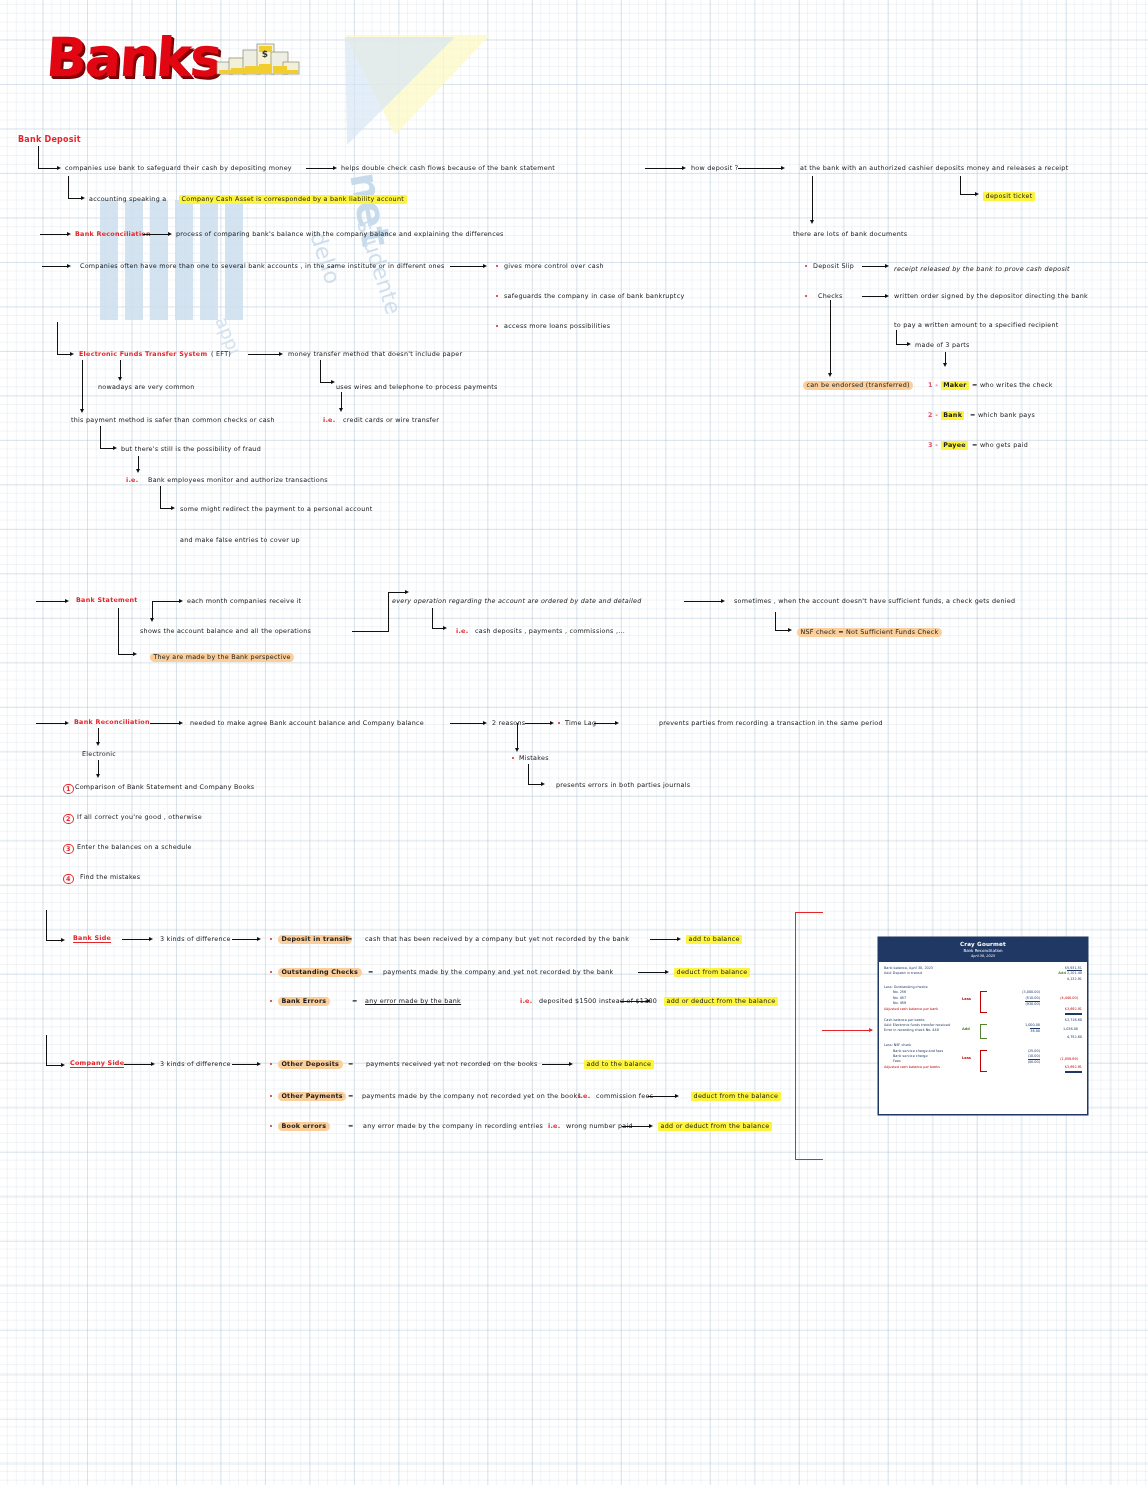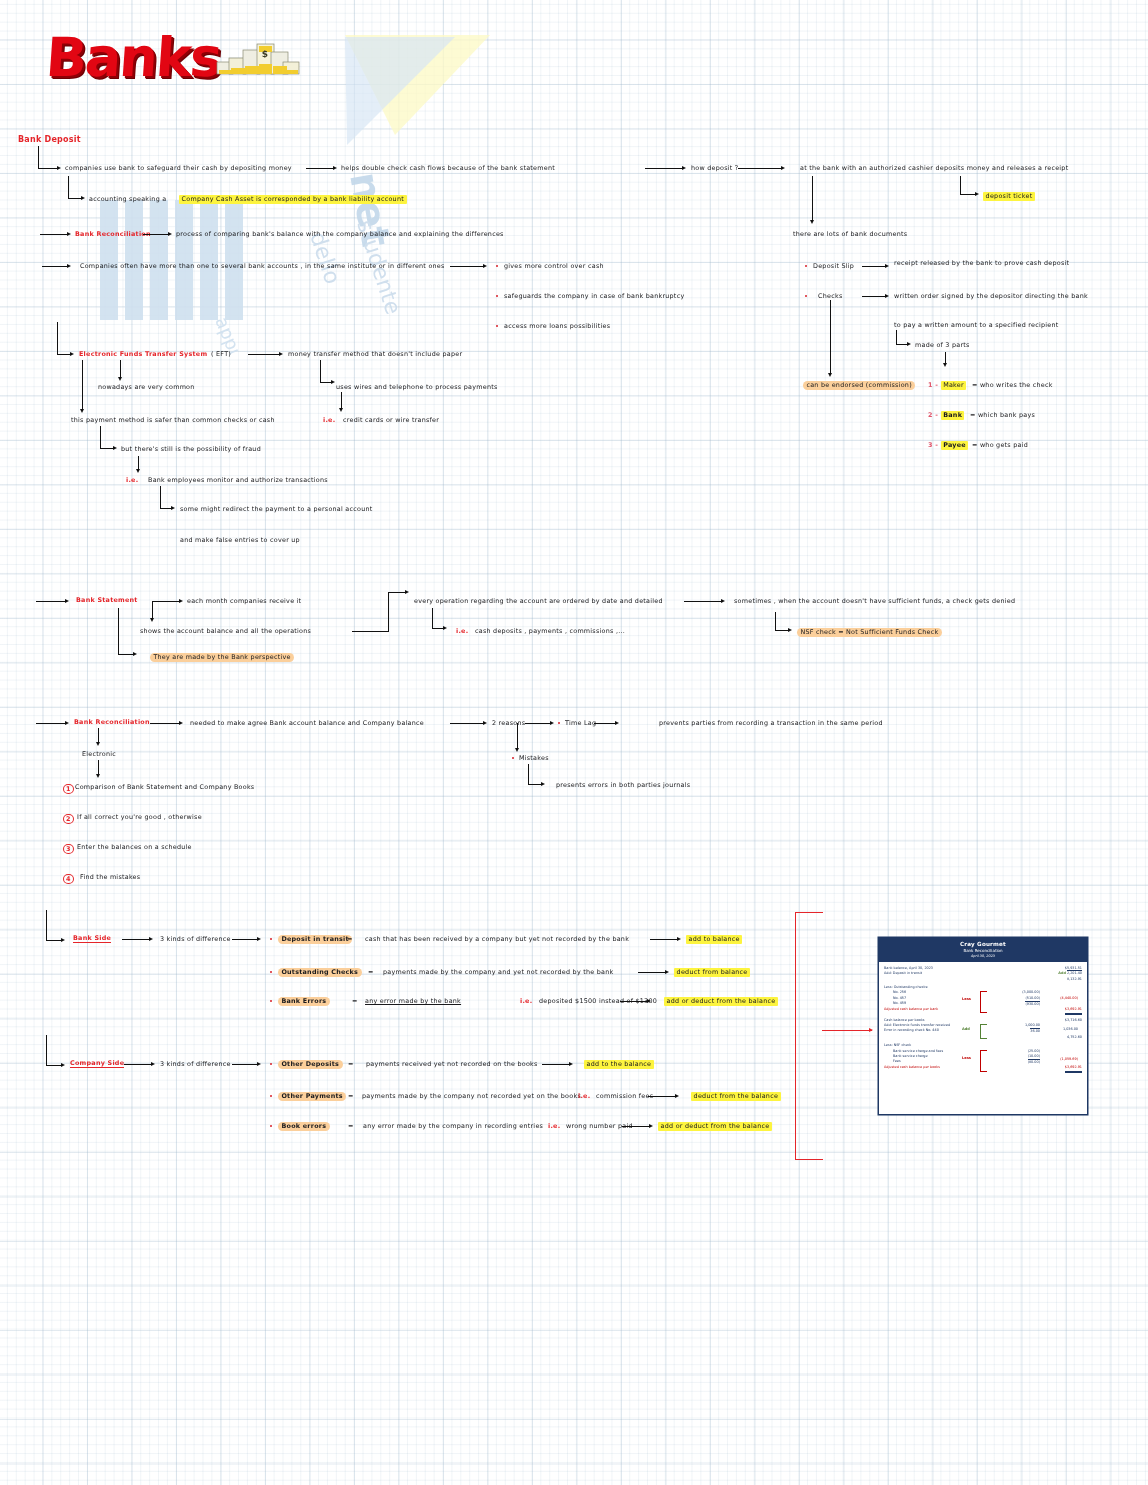--- a/index.html
+++ b/index.html
@@ -172,43 +172,43 @@
 <div class="n hl-y" style="left:983px;top:192px;">deposit ticket</div>
 
 <div class="ln lv" style="left:812px;top:176px;height:45px;"></div>
 <div class="av" style="left:809.6px;top:220px;"></div>
 <div class="n" style="left:793px;top:231px;">there are lots of bank documents</div>
 
 <div class="bul" style="left:805px;top:265px;"></div>
 <div class="n" style="left:813px;top:263px;">Deposit Slip</div>
 <div class="ln lh" style="left:862px;top:266px;width:24px;"></div>
 <div class="ah" style="left:885px;top:263.6px;"></div>
-<div class="n" style="left:894px;top:260px;">receipt released by the bank to prove cash deposit</div>
+<div class="n" style="left:894px;top:266px;font-style:italic;">receipt released by the bank to prove cash deposit</div>
 
 <div class="bul" style="left:805px;top:295px;"></div>
 <div class="n" style="left:818px;top:293px;">Checks</div>
 <div class="ln lh" style="left:862px;top:296px;width:24px;"></div>
 <div class="ah" style="left:885px;top:293.6px;"></div>
 <div class="n" style="left:894px;top:293px;">written order signed by the depositor directing the bank</div>
 <div class="n" style="left:894px;top:322px;">to pay a written amount to a specified recipient</div>
 
 <div class="ln lv" style="left:896px;top:330px;height:14px;"></div>
 <div class="ln lh" style="left:896px;top:344px;width:12px;"></div>
 <div class="ah" style="left:907px;top:341.6px;"></div>
 <div class="n" style="left:915px;top:342px;">made of  3 parts</div>
 
 <div class="ln lv" style="left:945px;top:352px;height:12px;"></div>
 <div class="av" style="left:942.6px;top:363px;"></div>
 
 <div class="ln lv" style="left:830px;top:300px;height:74px;"></div>
 <div class="av" style="left:827.6px;top:373px;"></div>
-<div class="n hl-o" style="left:803px;top:381px;">can be endorsed (commission)</div>
+<div class="n hl-o" style="left:803px;top:381px;">can be endorsed (transferred)</div>
 
 <div class="n pink" style="left:928px;top:382px;font-weight:bold;">1 -</div>
-<div class="n hl-ys" style="left:941px;top:381px;font-weight:normal;">Maker</div>
+<div class="n hl-ys" style="left:941px;top:381px;font-weight:bold;">Maker</div>
 <div class="n" style="left:972px;top:382px;">= who writes the check</div>
 
 <div class="n pink" style="left:928px;top:412px;font-weight:bold;">2 -</div>
 <div class="n hl-ys" style="left:941px;top:411px;font-weight:bold;">Bank</div>
 <div class="n" style="left:970px;top:412px;">= which bank pays</div>
 
 <div class="n pink" style="left:928px;top:442px;font-weight:bold;">3 -</div>
 <div class="n hl-ys" style="left:941px;top:441px;font-weight:bold;">Payee</div>
 <div class="n" style="left:972px;top:442px;">= who gets paid</div>
 
@@ -268,21 +268,21 @@
 
 <div class="ln lv" style="left:118px;top:608px;height:46px;"></div>
 <div class="ln lh" style="left:118px;top:654px;width:16px;"></div>
 <div class="ah" style="left:133px;top:651.6px;"></div>
 <div class="n hl-o" style="left:150px;top:653px;">They are made by the Bank perspective</div>
 
 <div class="ln lh" style="left:352px;top:631px;width:36px;"></div>
 <div class="ln lv" style="left:388px;top:592px;height:40px;"></div>
 <div class="ln lh" style="left:388px;top:592px;width:18px;"></div>
 <div class="ah" style="left:405px;top:589.6px;"></div>
-<div class="n" style="left:414px;top:598px;">every operation regarding the account are ordered by date and detailed</div>
+<div class="n" style="left:392px;top:598px;font-style:italic;">every operation regarding the account are ordered by date and detailed</div>
 
 <div class="ln lv" style="left:432px;top:608px;height:20px;"></div>
 <div class="ln lh" style="left:432px;top:628px;width:12px;"></div>
 <div class="ah" style="left:443px;top:625.6px;"></div>
 <div class="n red" style="left:456px;top:628px;font-weight:bold;">i.e.</div>
 <div class="n" style="left:475px;top:628px;">cash deposits , payments , commissions ,...</div>
 
 <div class="ln lh" style="left:684px;top:601px;width:38px;"></div>
 <div class="ah" style="left:721px;top:598.6px;"></div>
 <div class="n" style="left:734px;top:598px;">sometimes , when the account doesn't have sufficient funds, a check gets denied</div>

